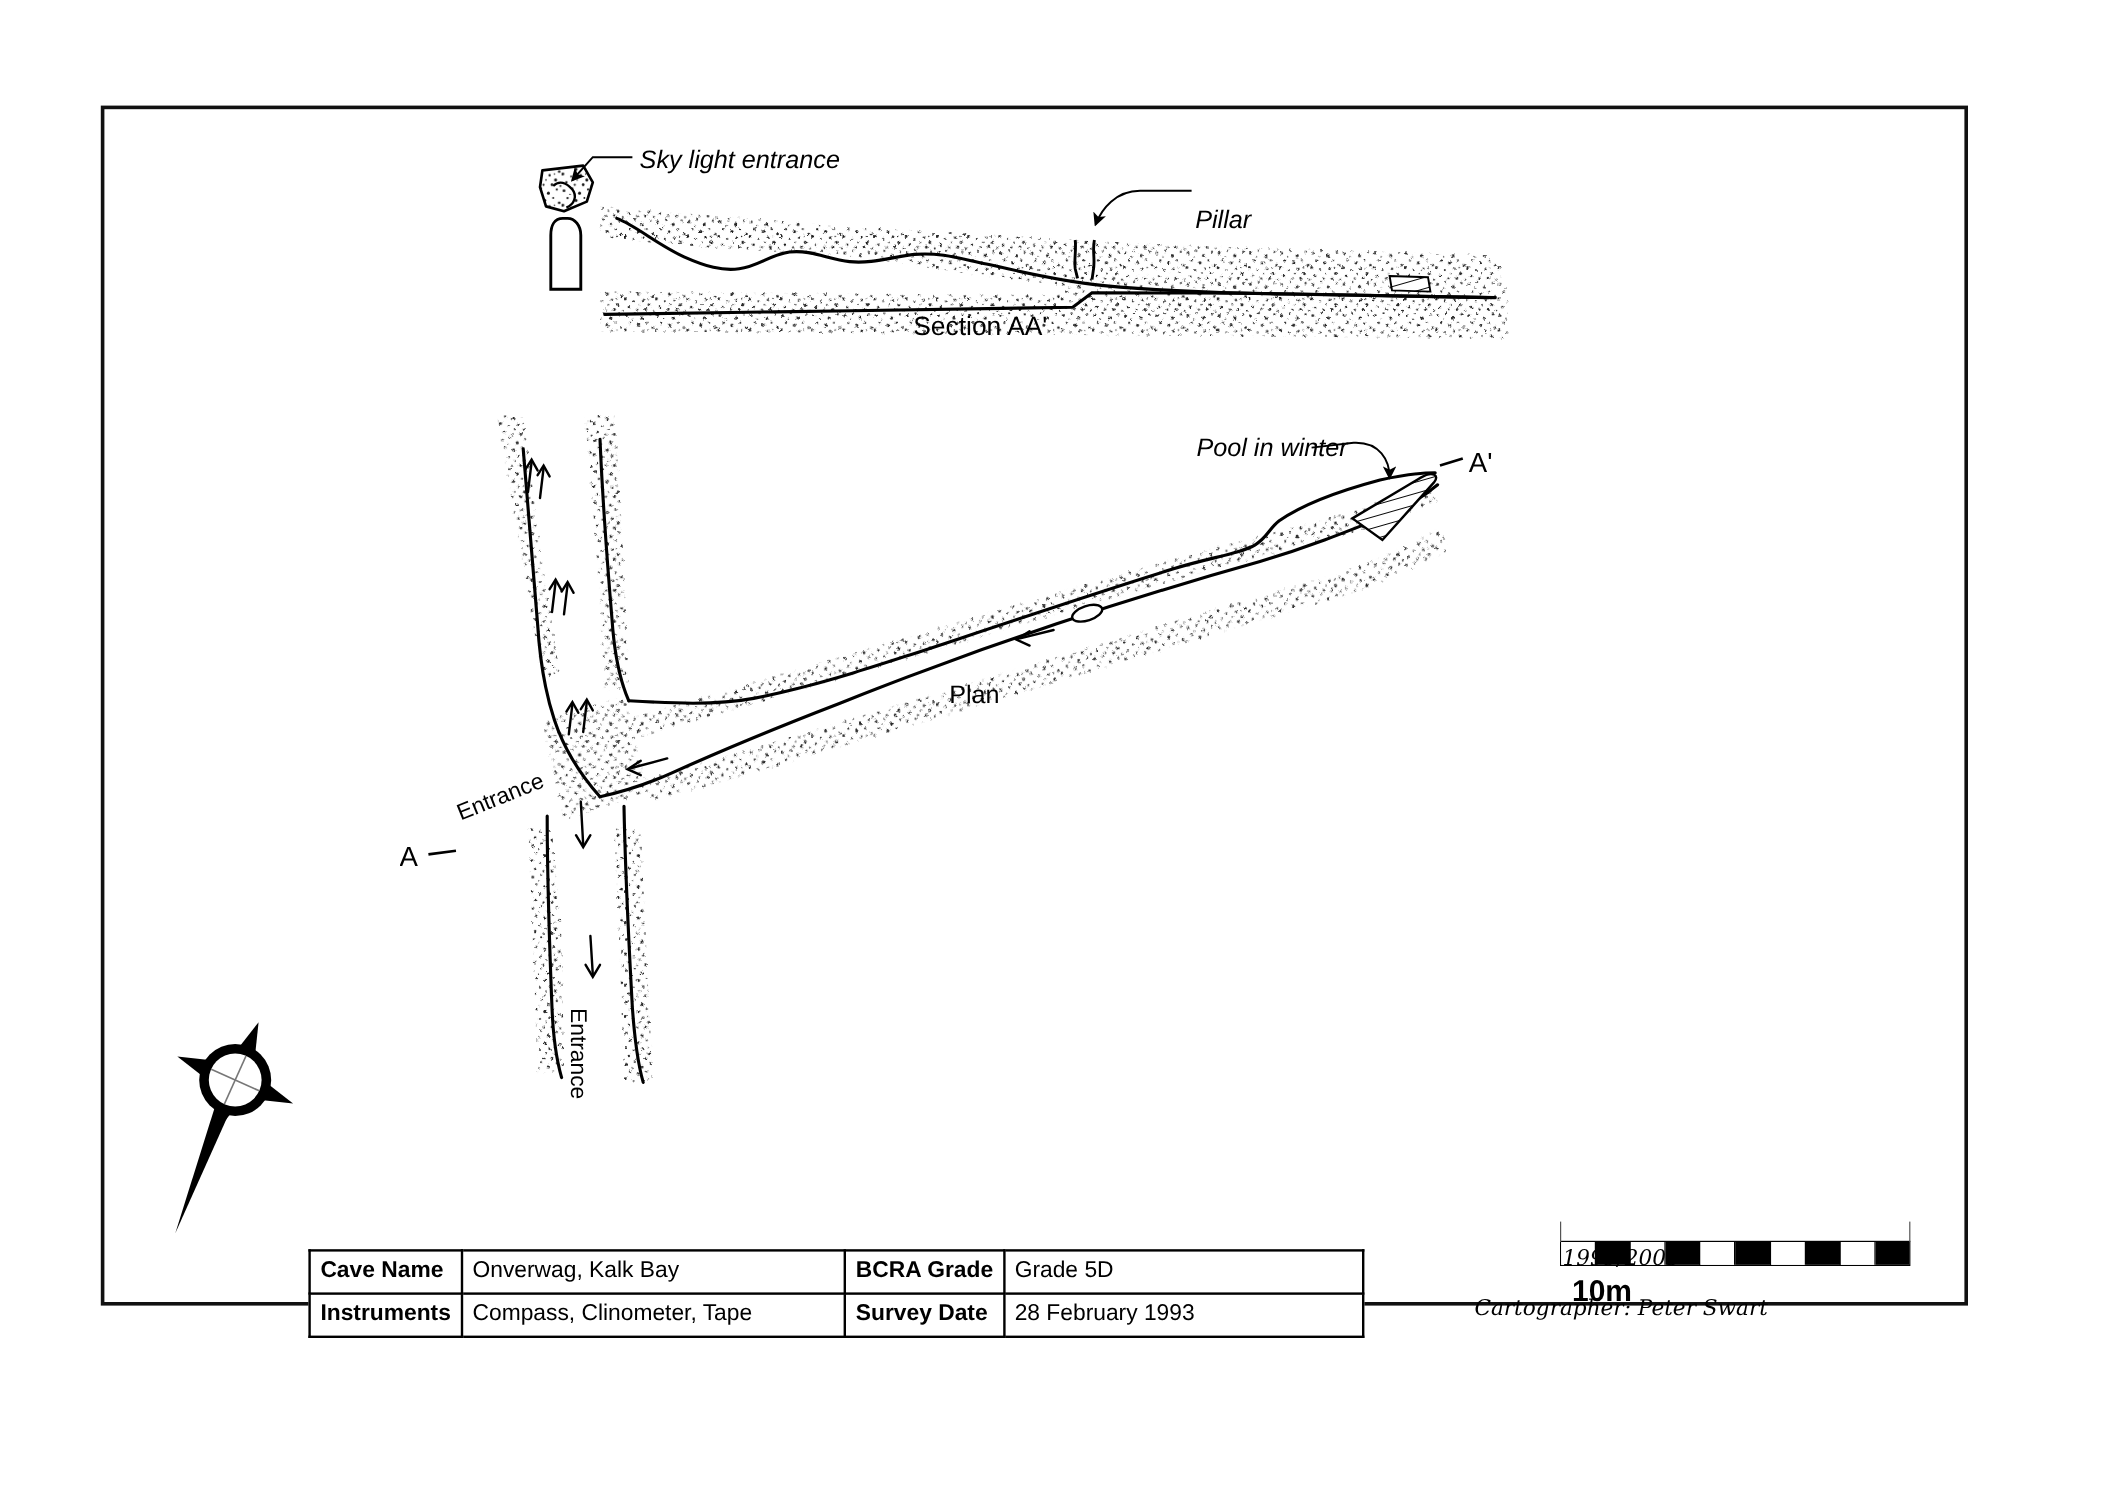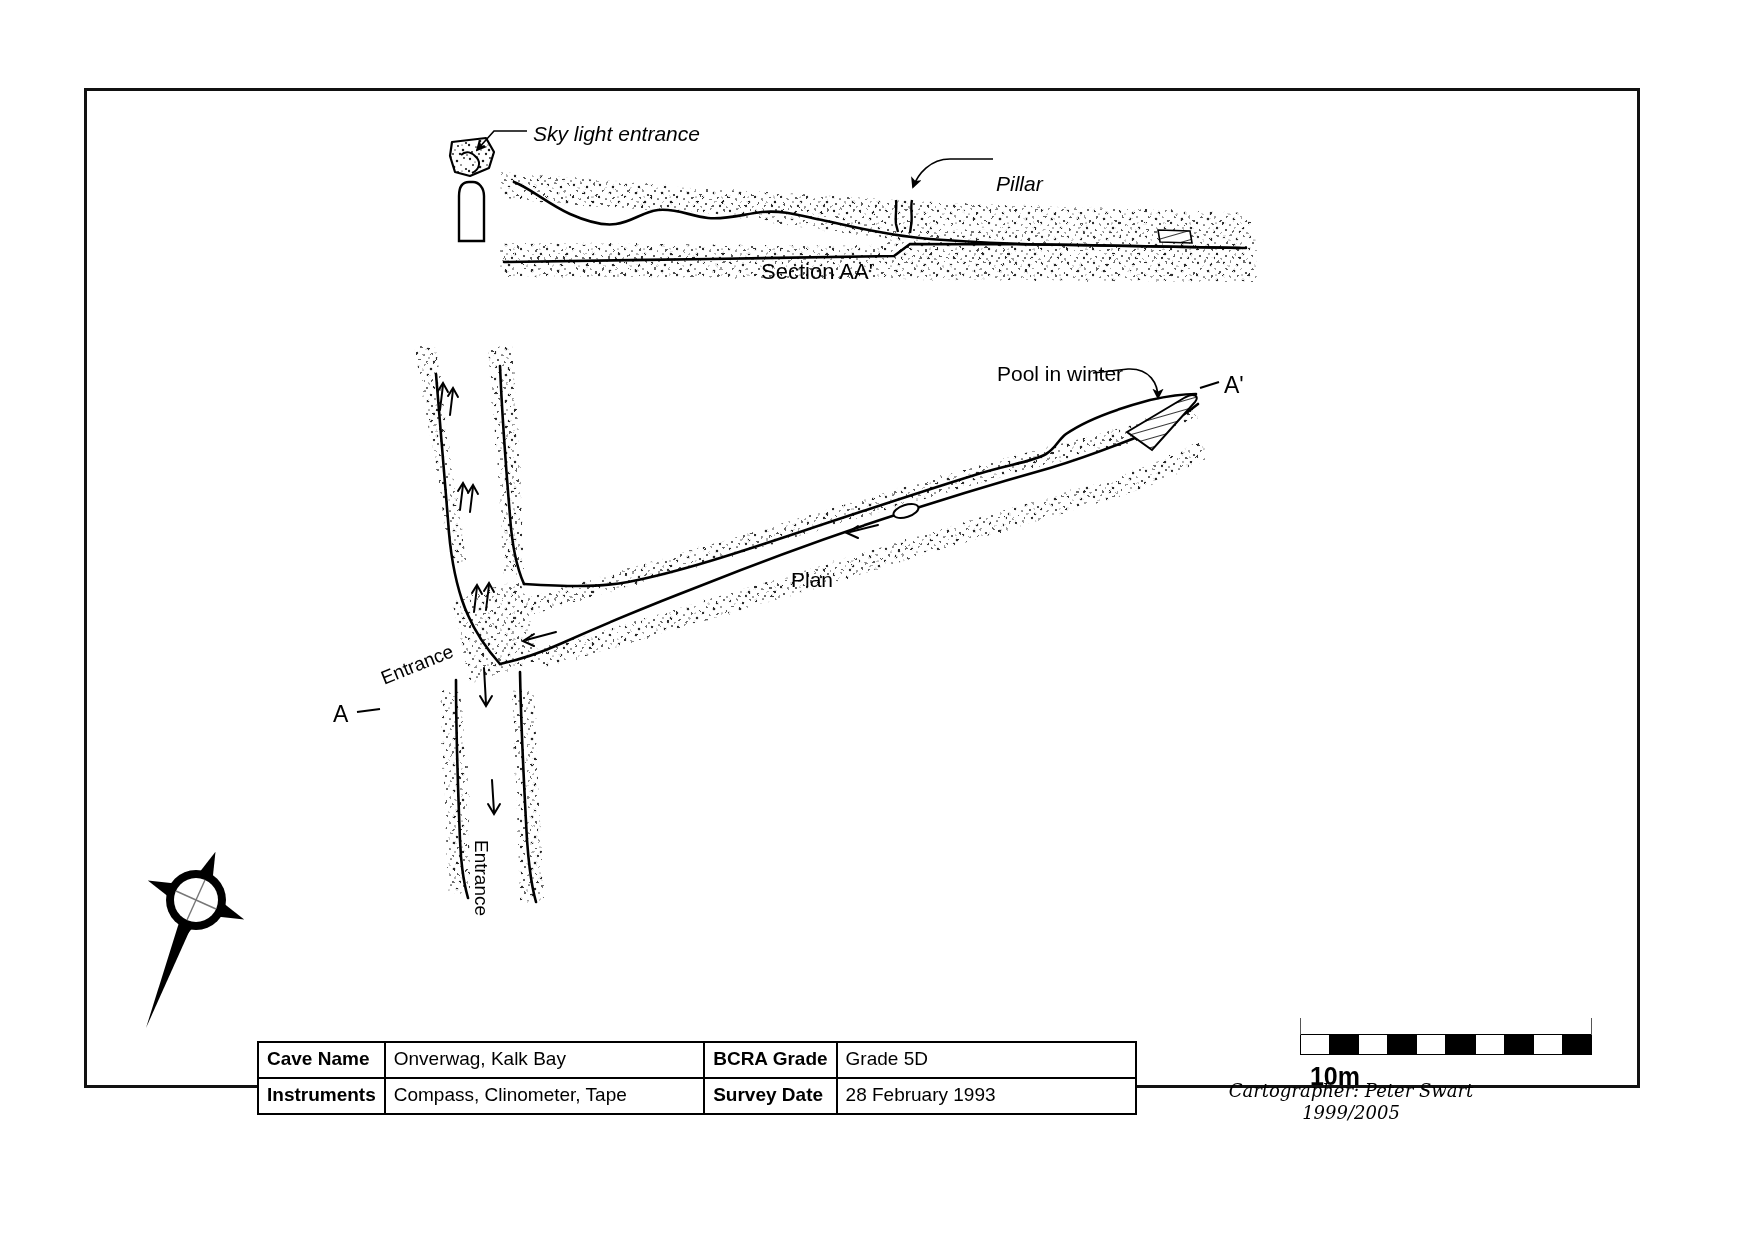--- a/index.html
+++ b/index.html
@@ -42,21 +42,21 @@
   
   .lbl {
     position: absolute;
     white-space: nowrap;
     font-family: "Liberation Sans", sans-serif;
     color: #000000;
   }
   .lbl-sky       { left: 533px; top: 122px; font-size: 21px; font-style: italic; }
   .lbl-pillar    { left: 996px; top: 148px; font-size: 21px; font-style: italic; margin-top: 24px; }
   .lbl-section   { left: 761px; top: 259px; font-size: 22px; }
-  .lbl-pool      { left: 997px; top: 362px; font-size: 21px; }
+  .lbl-pool      { left: 997px; top: 362px; font-size: 21px; font-style: italic; }
   .lbl-aprime    { left: 1224px; top: 372px; font-size: 23px; }
   .lbl-plan      { left: 791px; top: 568px; font-size: 21px; }
   .lbl-a         { left: 333px; top: 701px; font-size: 23px; }
   .lbl-entrance1 {
     left: 378px; top: 669px; font-size: 19px;
     transform: rotate(-22deg); transform-origin: left top;
   }
   .lbl-entrance2 {
     left: 492px; top: 840px; font-size: 19px;
     transform: rotate(90deg); transform-origin: left top;
@@ -145,21 +145,21 @@
     width: 292px;
     text-align: center;
     font-family: "DejaVu Serif", serif;
     font-style: italic;
     font-size: 18px;
     line-height: 1.0;
   }
   #cart-year {
     position: absolute;
     left: 1205px;
-    top: 1104px;
+    top: 1040px;
     width: 292px;
     text-align: center;
     font-family: "DejaVu Serif", serif;
     font-style: italic;
     font-size: 18px;
     line-height: 1.0;
   }
 </style>
 </head>
 <body>

